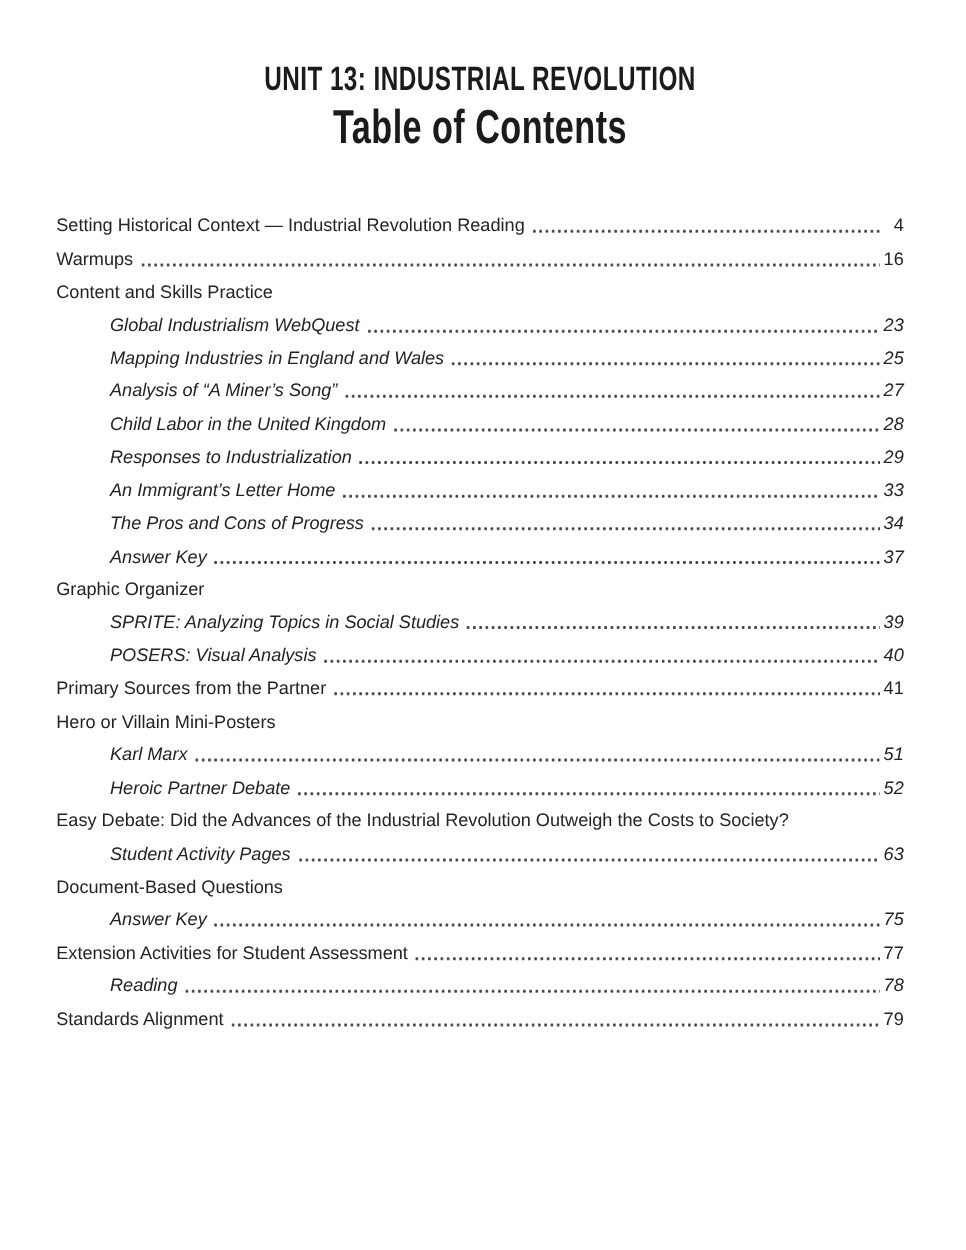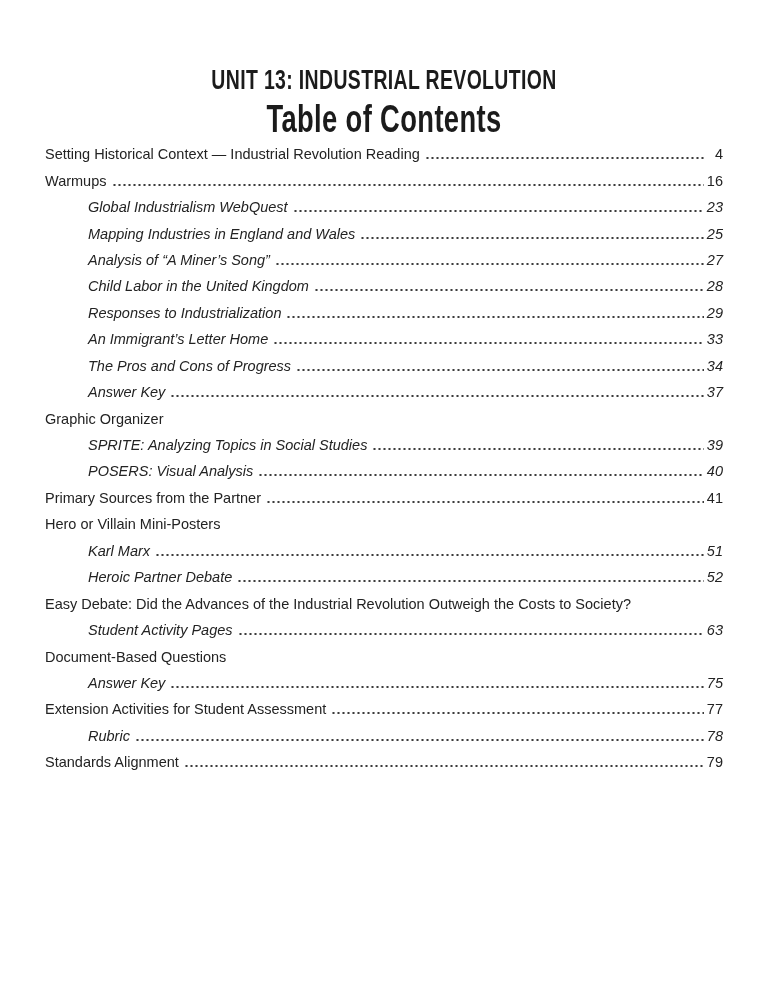--- a/index.html
+++ b/index.html
@@ -15,21 +15,20 @@
     overflow: hidden;
   }
   .page {
     box-sizing: border-box;
     width: 773px;
     height: 1000px;
     padding: 48px 50px 0 45px;
   }
   .doc-header {
     text-align: center;
-    margin-top: 17px;
   }
   .unit-title {
     font-size: 27px;
     font-weight: 700;
     color: #1b1b1b;
     letter-spacing: 0.5px;
     transform: scaleX(0.72);
     transform-origin: center;
     white-space: nowrap;
   }
@@ -37,20 +36,21 @@
     font-size: 38px;
     font-weight: 700;
     color: #1b1b1b;
     letter-spacing: 0.5px;
     transform: scaleX(0.72);
     transform-origin: center;
     white-space: nowrap;
     margin-top: 2px;
   }
   .toc-list {
+    margin-top: 44px;
   }
   .toc-row {
     display: flex;
     align-items: center;
     height: 26.45px;
     font-size: 14.5px;
     color: #232323;
   }
   .toc-row.indent {
     padding-left: 43px;
@@ -87,20 +87,23 @@
       <div class="toc-row">
         <span class="toc-label">Setting Historical Context — Industrial Revolution Reading</span>
         <span class="toc-dots"></span>
         <span class="toc-page">4</span>
       </div>
       <div class="toc-row">
         <span class="toc-label">Warmups</span>
         <span class="toc-dots"></span>
         <span class="toc-page">16</span>
       </div>
+      <div class="toc-row">
+        <span class="toc-label">Content and Skills Practice</span>
+      </div>
       <div class="toc-row indent">
         <span class="toc-label">Global Industrialism WebQuest</span>
         <span class="toc-dots"></span>
         <span class="toc-page">23</span>
       </div>
       <div class="toc-row indent">
         <span class="toc-label">Mapping Industries in England and Wales</span>
         <span class="toc-dots"></span>
         <span class="toc-page">25</span>
       </div>
@@ -180,21 +183,21 @@
         <span class="toc-label">Answer Key</span>
         <span class="toc-dots"></span>
         <span class="toc-page">75</span>
       </div>
       <div class="toc-row">
         <span class="toc-label">Extension Activities for Student Assessment</span>
         <span class="toc-dots"></span>
         <span class="toc-page">77</span>
       </div>
       <div class="toc-row indent">
-        <span class="toc-label">Rubric</span>
+        <span class="toc-label">Reading</span>
         <span class="toc-dots"></span>
         <span class="toc-page">78</span>
       </div>
       <div class="toc-row">
         <span class="toc-label">Standards Alignment</span>
         <span class="toc-dots"></span>
         <span class="toc-page">79</span>
       </div>
     </div>
 </div>

